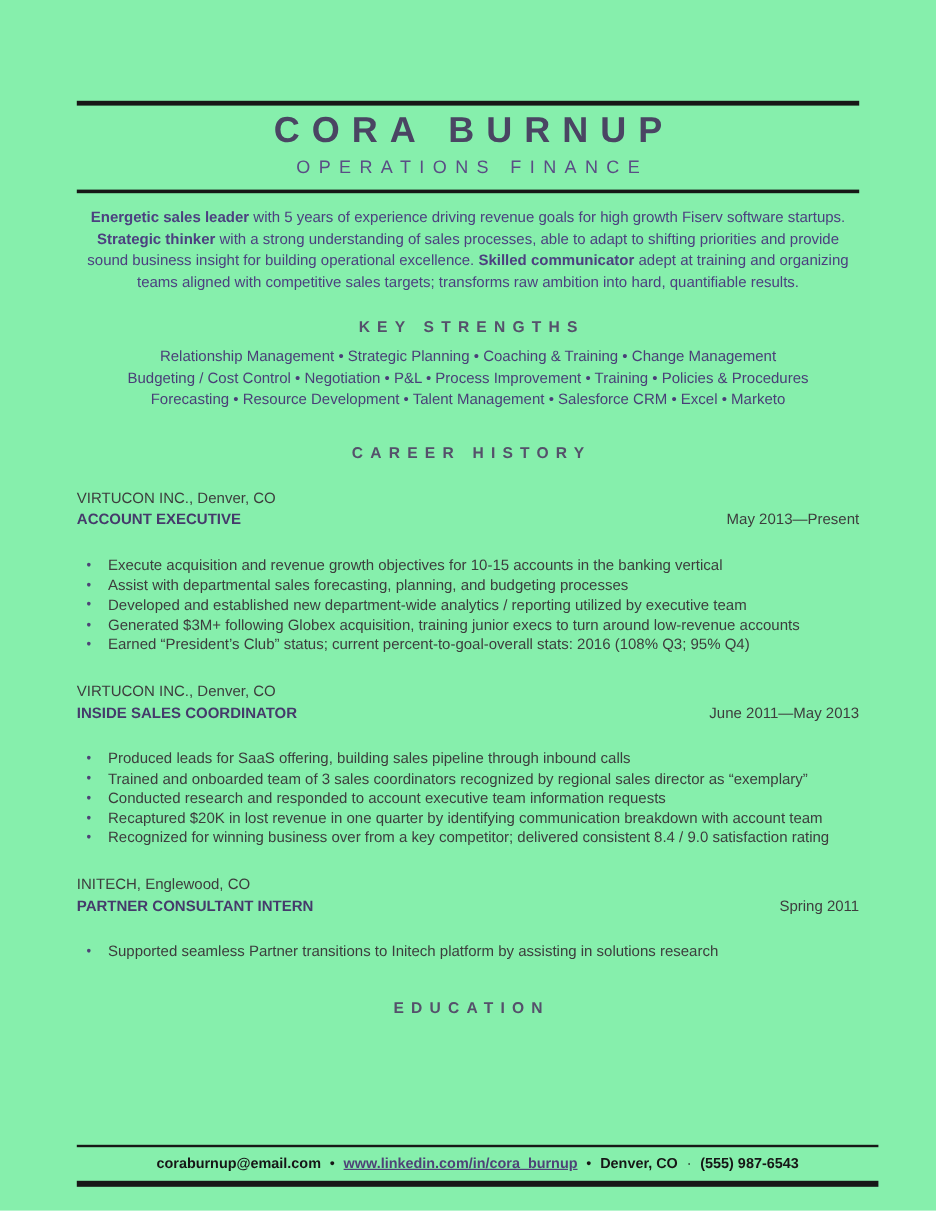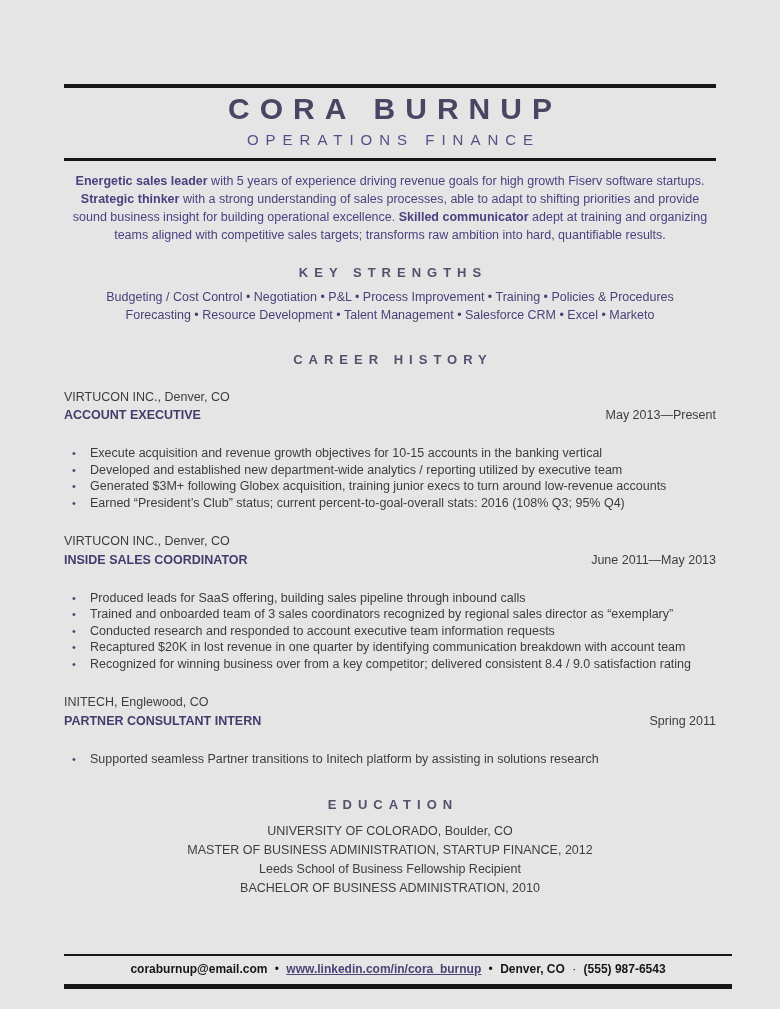--- a/index.html
+++ b/index.html
@@ -1,19 +1,19 @@
 <!DOCTYPE html>
 <html><head>
 <meta charset="utf-8">
 <style>
   * { box-sizing: border-box; }
   html, body { margin: 0; padding: 0; background: #ffffff; }
   .page {
     width: 780px; height: 1009px; margin: 0 auto; position: relative;
-    background: #e5e5e5; overflow: hidden;
+    background: #86efac; overflow: hidden;
     font-family: "Liberation Sans", sans-serif; color: #3d3d3d;
   }
   .inner { padding: 0 64px; }
   .rule { background: #171717; }
   .rule-top { margin-top: 84px; height: 4px; }
   .rule-mid { margin-top: 10px; height: 3px; }
 
   .header { text-align: center; padding-top: 4px; }
   .name {
     margin: 0; font-size: 30px; font-weight: bold; color: #4a4563;
@@ -79,35 +79,39 @@
       <h1 class="name">CORA BURNUP</h1>
       <div class="candidate-title">OPERATIONS FINANCE</div>
     </header>
 
     <div class="rule rule-mid"></div>
 
     <p class="summary"><strong>Energetic sales leader</strong><span> with 5 years of experience driving revenue goals for high growth Fiserv software startups. </span><strong>Strategic thinker</strong><span> with a strong understanding of sales processes, able to adapt to shifting priorities and provide sound business insight for building operational excellence. </span><strong>Skilled communicator</strong><span> adept at training and organizing teams aligned with competitive sales targets; transforms raw ambition into hard, quantifiable results.</span></p>
 
     <h2 class="section-heading ks-heading">KEY STRENGTHS</h2>
     <div class="strengths">
+      <div class="line">Relationship Management • Strategic Planning • Coaching &amp; Training • Change Management</div>
       <div class="line">Budgeting / Cost Control • Negotiation • P&amp;L • Process Improvement • Training • Policies &amp; Procedures</div>
       <div class="line">Forecasting •  Resource Development • Talent Management • Salesforce CRM • Excel  • Marketo</div>
     </div>
 
     <h2 class="section-heading career-heading">CAREER HISTORY</h2>
 
     <section class="job">
       <div class="company">VIRTUCON INC., Denver, CO</div>
       <div class="title-row">
         <span class="role">ACCOUNT EXECUTIVE</span>
         <span class="dates">May 2013—Present</span>
       </div>
       <div class="bullets">
         <div class="bullet-row">
             <span class="bullet-text">Execute acquisition and revenue growth objectives for 10-15 accounts in the banking vertical</span>
+          </div>
+        <div class="bullet-row">
+            <span class="bullet-text">Assist with departmental sales forecasting, planning, and budgeting processes</span>
           </div>
         <div class="bullet-row">
             <span class="bullet-text">Developed and established new department-wide analytics / reporting utilized by executive team</span>
           </div>
         <div class="bullet-row">
             <span class="bullet-text">Generated $3M+ following Globex acquisition, training junior execs to turn around low-revenue accounts</span>
           </div>
         <div class="bullet-row">
             <span class="bullet-text">Earned “President’s Club” status; current percent-to-goal-overall stats: 2016 (108% Q3; 95% Q4)</span>
           </div>
@@ -146,26 +150,20 @@
         <span class="dates">Spring 2011</span>
       </div>
       <div class="bullets">
         <div class="bullet-row">
             <span class="bullet-text">Supported seamless Partner transitions to Initech platform by assisting in solutions research</span>
           </div>
       </div>
     </section>
 
     <h2 class="section-heading edu-heading">EDUCATION</h2>
-    <div class="edu-lines">
-      <div class="line">UNIVERSITY OF COLORADO, Boulder, CO</div>
-      <div class="line">MASTER OF BUSINESS ADMINISTRATION, STARTUP FINANCE, 2012</div>
-      <div class="line">Leeds School of Business Fellowship Recipient</div>
-      <div class="line">BACHELOR OF BUSINESS ADMINISTRATION, 2010</div>
-    </div>
 
   </div>
 
   <footer class="footer">
     <div class="rule footer-rule-top"></div>
     <div class="footer-line">
       <span>coraburnup@email.com</span>
       <span class="sep">•</span>
       <a class="linkedin-link">www.linkedin.com/in/cora_burnup</a>
       <span class="sep">•</span>

